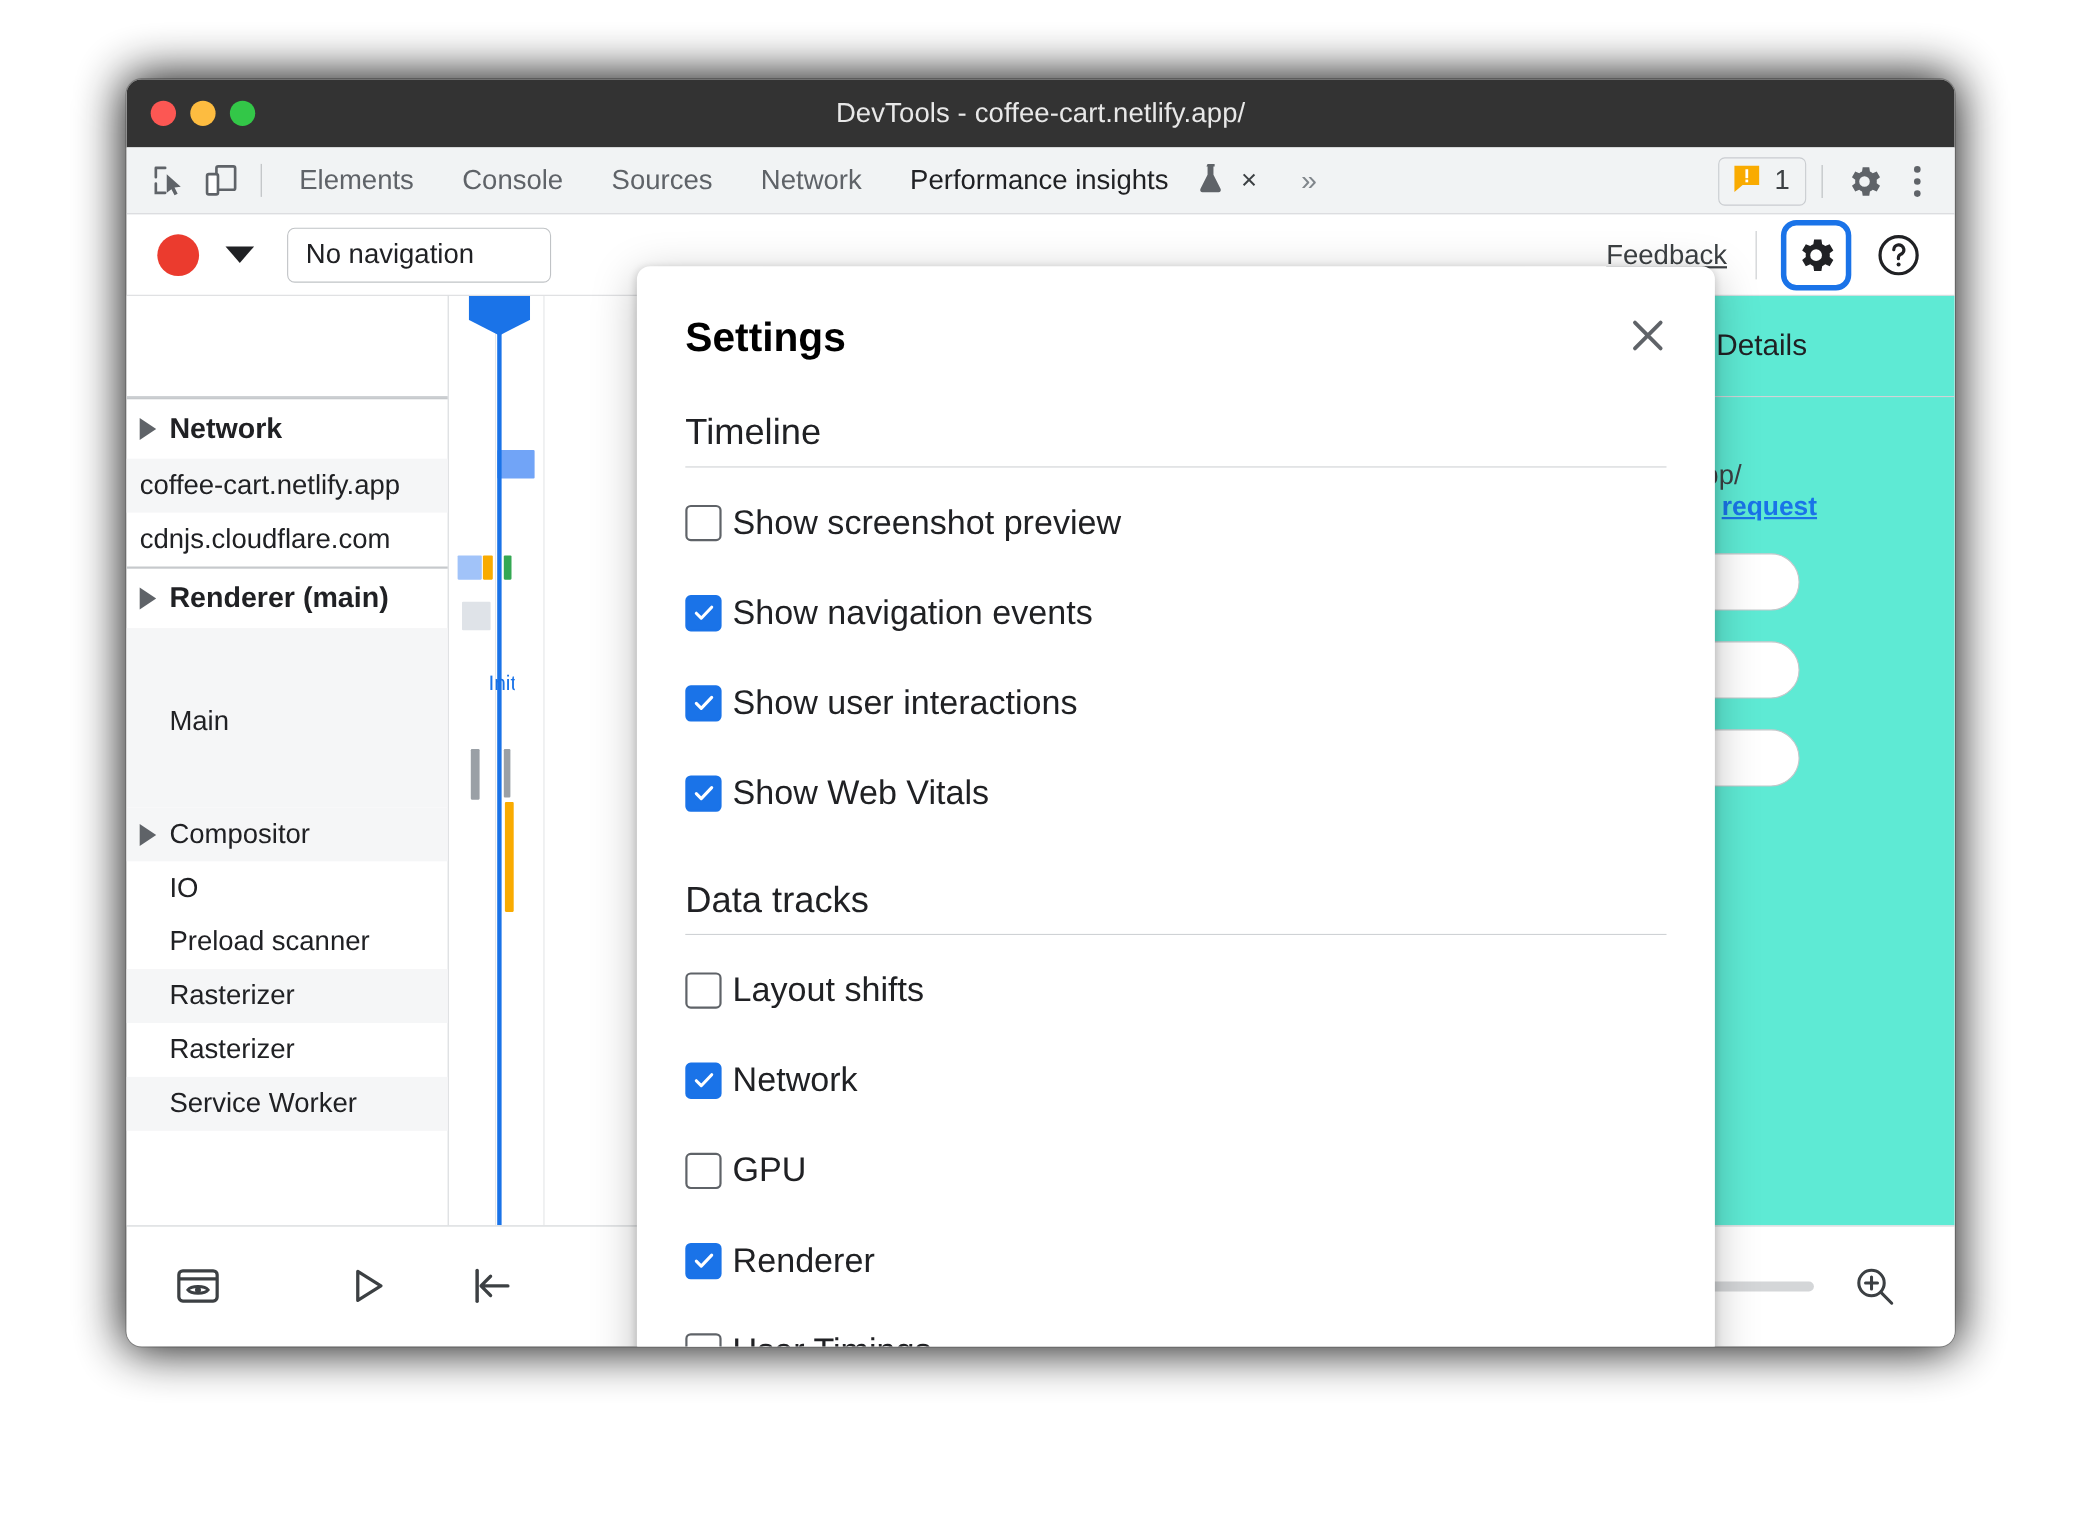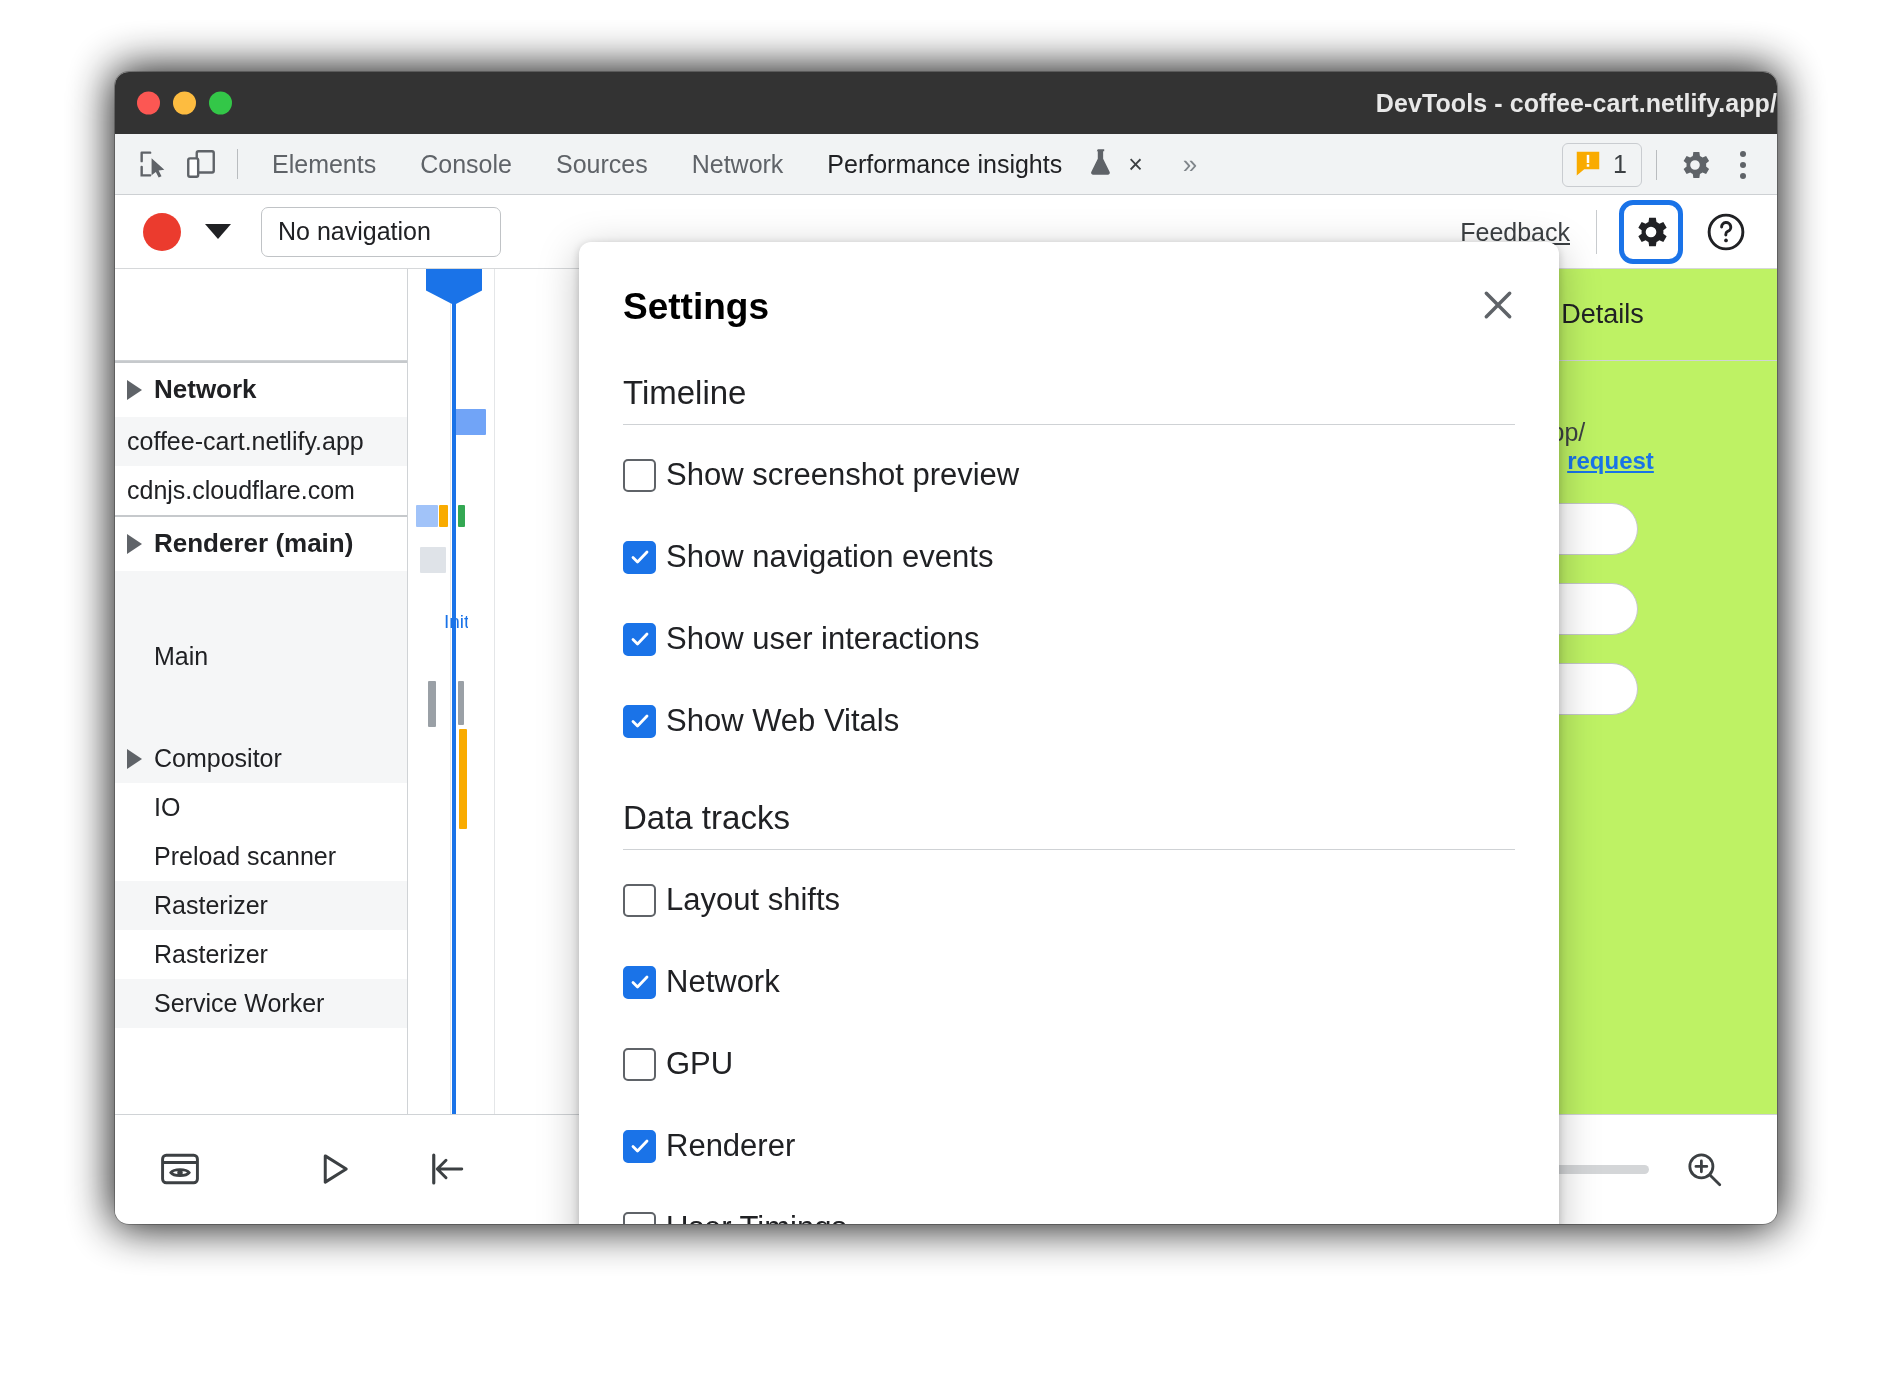--- a/index.html
+++ b/index.html
@@ -48,24 +48,24 @@
     left: 22px; top: 50%;
     transform: translateY(-50%);
     display: flex; gap: 13px;
   }
   .dot { width: 23px; height: 23px; border-radius: 50%; }
   .dot.red { background: #fc5753; }
   .dot.yellow { background: #fdbc40; }
   .dot.green { background: #33c748; }
   .title-text {
     width: 100%;
-    text-align: right;
+    text-align: center;
     color: #e8e8e8;
     font-size: 25px;
-    font-weight: bold;
+    font-weight: normal;
     letter-spacing: 0.1px;
   }
 
   
   .tabstrip {
     position: relative;
     height: 61px;
     background: #f1f3f4;
     border-bottom: 1px solid #cdd0d3;
     display: flex;
@@ -253,22 +253,22 @@
     width: 56px; height: 36px;
     background: #1a73e8;
     clip-path: polygon(0 0, 100% 0, 100% 60%, 50% 100%, 0 60%);
   }
   .timebar { position:absolute; border-radius:1px; }
 
   
   .details-panel {
     width: 352px;
     flex: 0 0 352px;
-    border-left: 3px solid #b91c1c;
-    background: #bef264;
+    border-left: 1px solid #b91c1c;
+    background: #5eead4;
     position: relative;
   }
   .details-head {
     height: 92px;
     display: flex; align-items: center; justify-content: center;
     font-size: 27px;
     color: #202124;
     border-bottom: 1px solid #d0d3d6;
   }
   .details-body { padding: 22px 0 0 0; }

